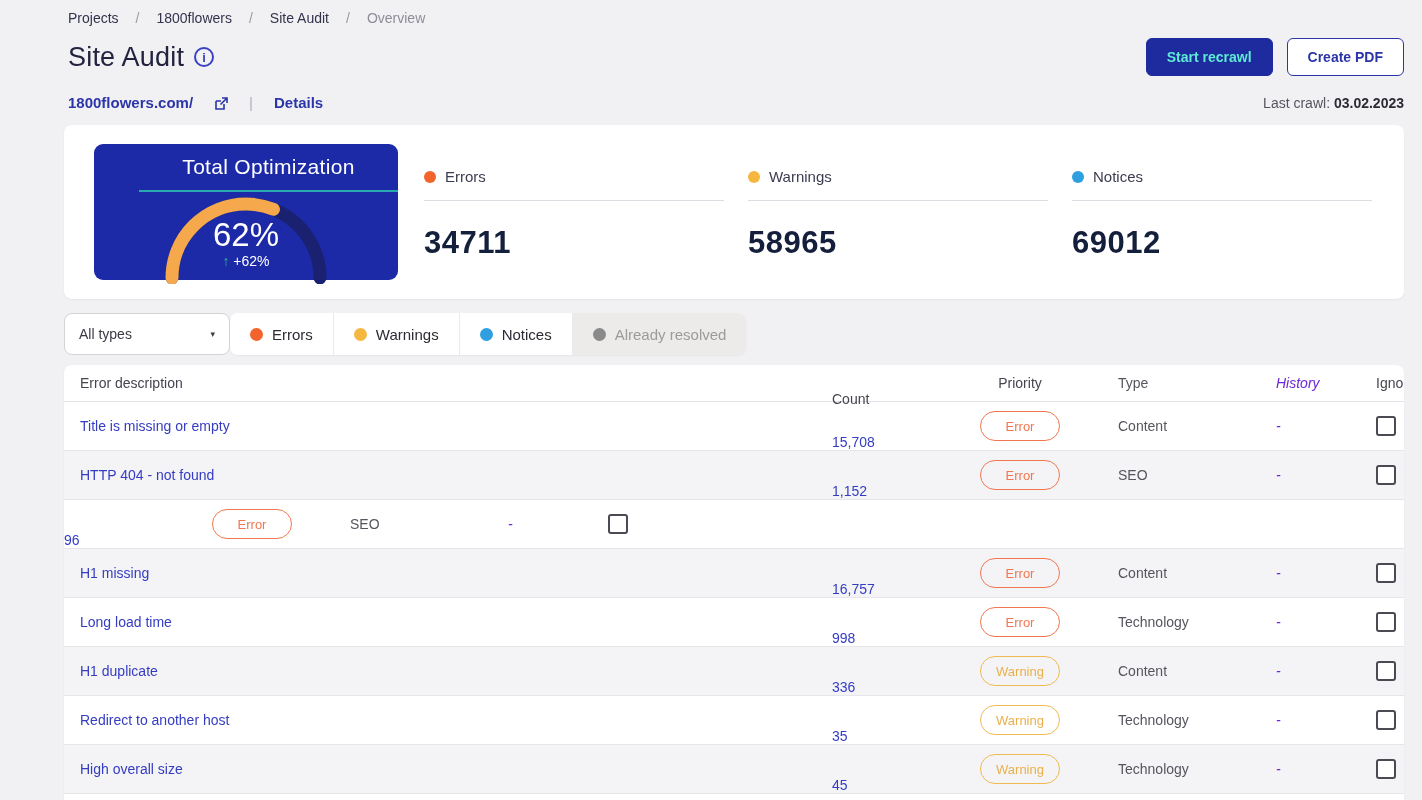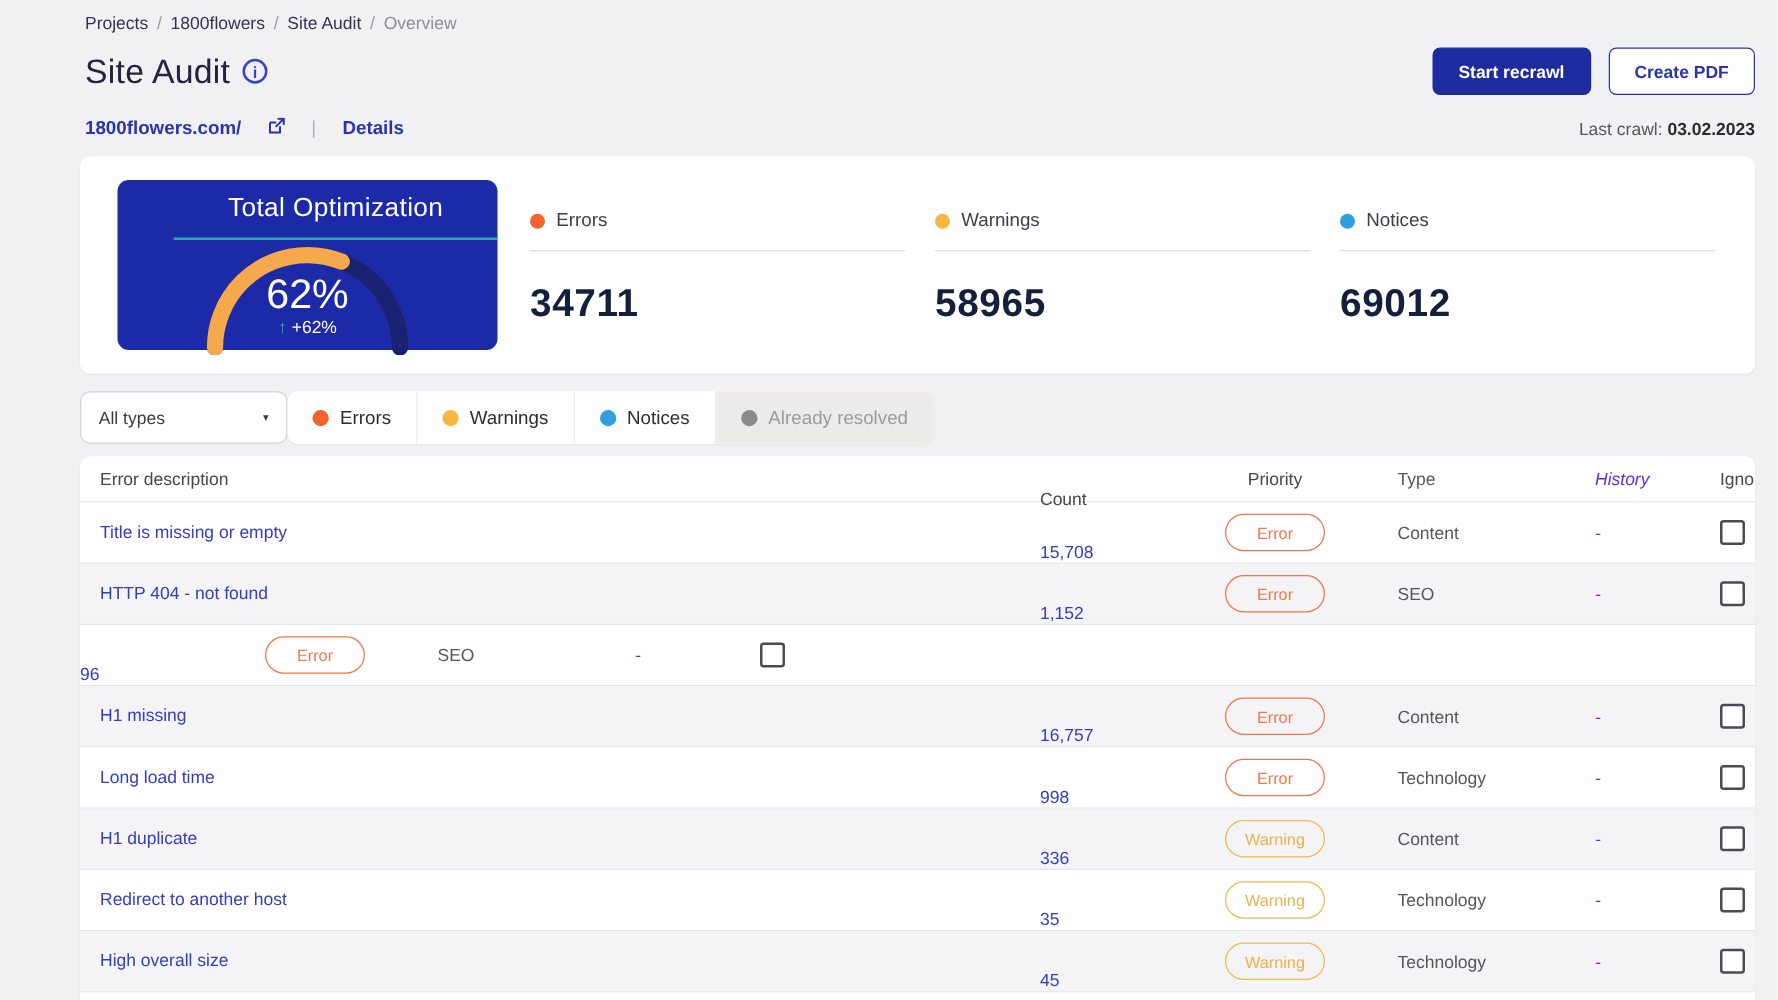--- a/index.html
+++ b/index.html
@@ -6,41 +6,41 @@
   html,body { width:1422px; height:800px; overflow:hidden; }
   body {
     font-family:"Liberation Sans", sans-serif;
     background:#f1f1f4;
     color:#23233f;
   }
   a { text-decoration:none; cursor:pointer; }
 
   
   .header { padding:10px 18px 0 68px; }
-  .breadcrumb { font-size:14px; color:#33334d; display:flex; gap:7px; align-items:center; }
+  .breadcrumb { font-size:14px; color:#33334d; display:flex; gap:17px; align-items:center; }
   .breadcrumb .sep { color:#9a9aa5; }
   .breadcrumb .crumb { color:#33334d; }
   .breadcrumb .crumb.last { color:#8d8d99; }
 
   .title-row { display:flex; justify-content:space-between; align-items:center; margin-top:12px; }
   .title-left { display:flex; align-items:center; gap:10px; }
   .page-title { font-size:27px; font-weight:500; color:#23233f; letter-spacing:0.2px; }
   .info-icon {
     width:20px; height:20px; border:2px solid #3a41c4; border-radius:50%;
     color:#3a41c4; font-size:13px; font-weight:700; display:inline-flex;
     align-items:center; justify-content:center; font-style:normal;
   }
   .btns { display:flex; gap:14px; }
   .btn { height:38px; border-radius:6px; font-size:14px; font-family:inherit;
          padding:0 20px; cursor:pointer; font-weight:600; }
-  .btn-primary { background:#1d2b9e; border:1px solid #1d2b9e; color:#ffffff;text-align:center; }
+  .btn-primary { background:#1d2b9e; border:1px solid #1d2b9e; color:#5eead4;text-align:center; }
   .btn-outline { background:#ffffff; border:1px solid #2b35a8; color:#2b35a8; }
 
   .sub-row { display:flex; justify-content:space-between; align-items:center; margin-top:18px; }
-  .domain-links { display:flex; align-items:flex-start; gap:21px; font-size:15px; font-weight:600; }
+  .domain-links { display:flex; align-items:flex-end; gap:21px; font-size:15px; font-weight:600; }
   .domain-links a { color:#2b35a8; }
   .ext-icon { display:inline-flex; }
   .pipe { color:#b2b2bc; font-weight:400; }
   .last-crawl { font-size:14px; color:#55555e; }
   .last-crawl b { color:#2b2b35; }
 
   
   .panel { background:#ffffff; border-radius:8px; margin:0 18px 0 64px;
            box-shadow:0 1px 2px rgba(20,20,40,0.05); }
 

